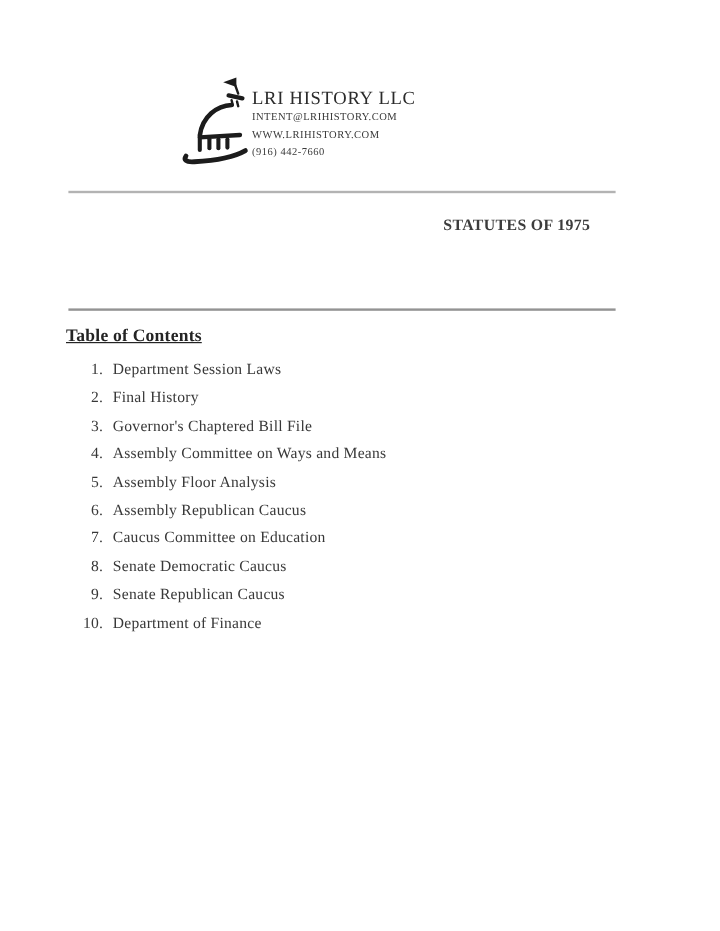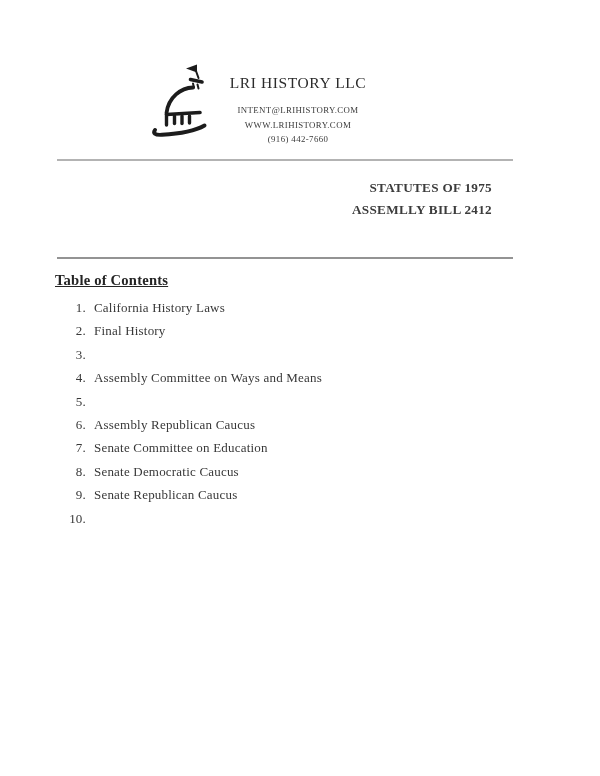--- a/index.html
+++ b/index.html
@@ -22,37 +22,37 @@
     top: 61px;
     width: 80px;
     height: 80px;
   }
 
   .company-block {
     position: absolute;
     left: 210px;
     top: 74px;
     width: 176px;
-    text-align: center;
+    text-align: left;
     color: #2f2f2f;
   }
   .company-name {
     font-size: 15.5px;
     letter-spacing: 0.6px;
     color: #2b2b2b;
     white-space: nowrap;
   }
   .contact-line {
     font-size: 8.8px;
     letter-spacing: 0.4px;
     color: #3a3a3a;
     margin-top: 4.6px;
     white-space: nowrap;
   }
-  .contact-line.first { margin-top: 13px; font-family: Liberation Serif, serif; }
+  .contact-line.first { margin-top: 0; font-family: Liberation Serif, serif; }
 
   
   .divider {
     position: absolute;
     left: 57px;
     width: 456px;
     border: none;
   }
   .divider-top { top: 159px; height: 2px; background: #b3b3b3; }
   .divider-bottom { top: 257px; height: 1.6px; background: #939393; }
@@ -134,60 +134,62 @@
     <div class="company-name">LRI HISTORY LLC</div>
     <div class="contact-line first">INTENT@LRIHISTORY.COM</div>
     <div class="contact-line">WWW.LRIHISTORY.COM</div>
     <div class="contact-line">(916) 442-7660</div>
   </div>
 
   <div class="divider divider-top"></div>
 
   <div class="doc-info">
     <div class="line">STATUTES OF 1975</div>
-    <div class="line">ASSEMLLY BILL 2412</div>
   </div>
 
   <div class="divider divider-bottom"></div>
 
   <div class="toc-heading">Table of Contents</div>
 
   <div class="toc-list">
     <div class="toc-row">
       <span class="toc-num">1.</span>
-      <span class="toc-label">California History Laws</span>
+      <span class="toc-label">Department Session Laws</span>
     </div>
     <div class="toc-row">
       <span class="toc-num">2.</span>
       <span class="toc-label">Final History</span>
     </div>
     <div class="toc-row">
       <span class="toc-num">3.</span>
+      <span class="toc-label">Governor's Chaptered Bill File</span>
     </div>
     <div class="toc-row">
       <span class="toc-num">4.</span>
       <span class="toc-label">Assembly Committee on Ways and Means</span>
     </div>
     <div class="toc-row">
       <span class="toc-num">5.</span>
+      <span class="toc-label">Assembly Floor Analysis</span>
     </div>
     <div class="toc-row">
       <span class="toc-num">6.</span>
       <span class="toc-label">Assembly Republican Caucus</span>
     </div>
     <div class="toc-row">
       <span class="toc-num">7.</span>
-      <span class="toc-label">Senate Committee on Education</span>
+      <span class="toc-label">Caucus Committee on Education</span>
     </div>
     <div class="toc-row">
       <span class="toc-num">8.</span>
       <span class="toc-label">Senate Democratic Caucus</span>
     </div>
     <div class="toc-row">
       <span class="toc-num">9.</span>
       <span class="toc-label">Senate Republican Caucus</span>
     </div>
     <div class="toc-row">
       <span class="toc-num">10.</span>
+      <span class="toc-label">Department of Finance</span>
     </div>
   </div>
 
 </div>
 
 </body></html>

